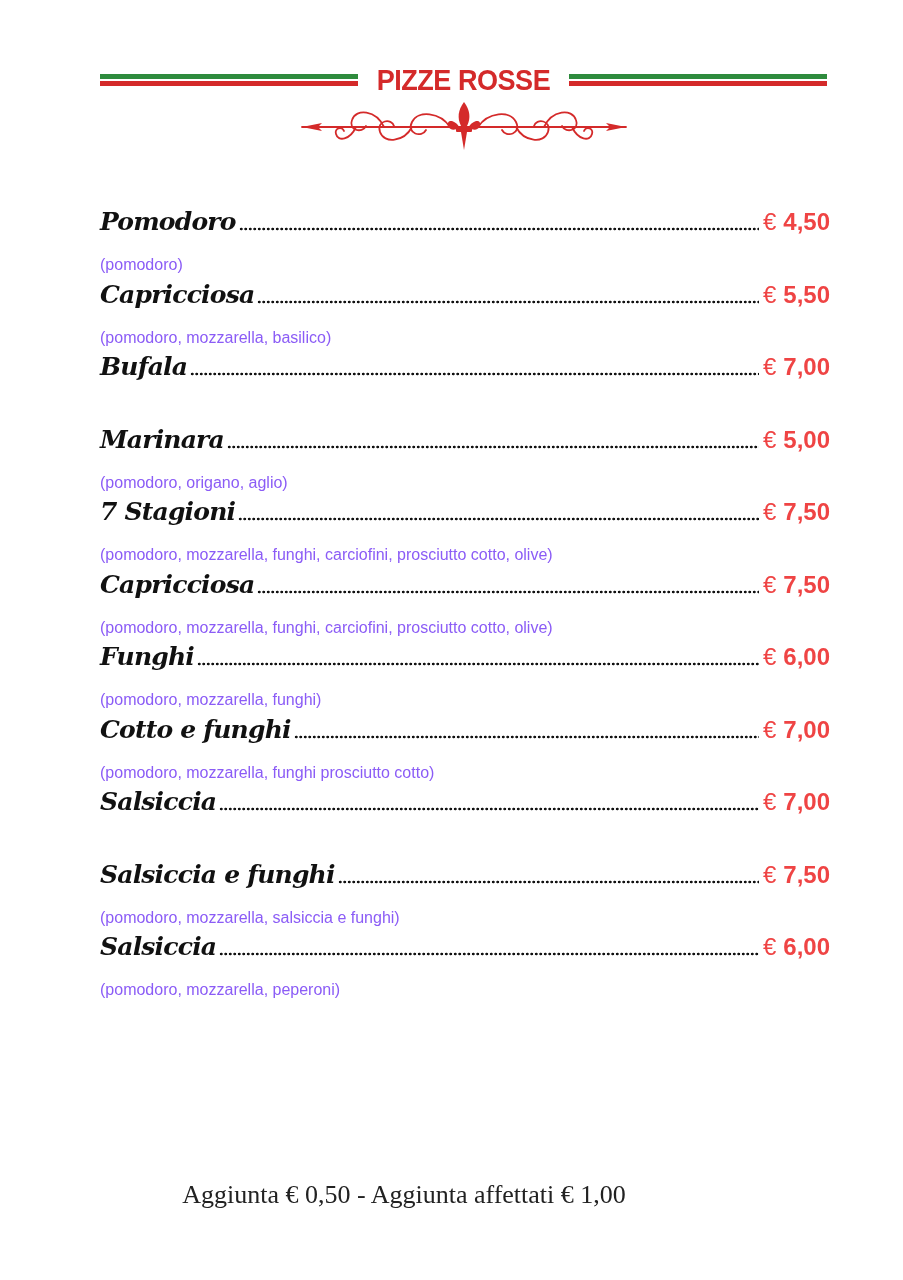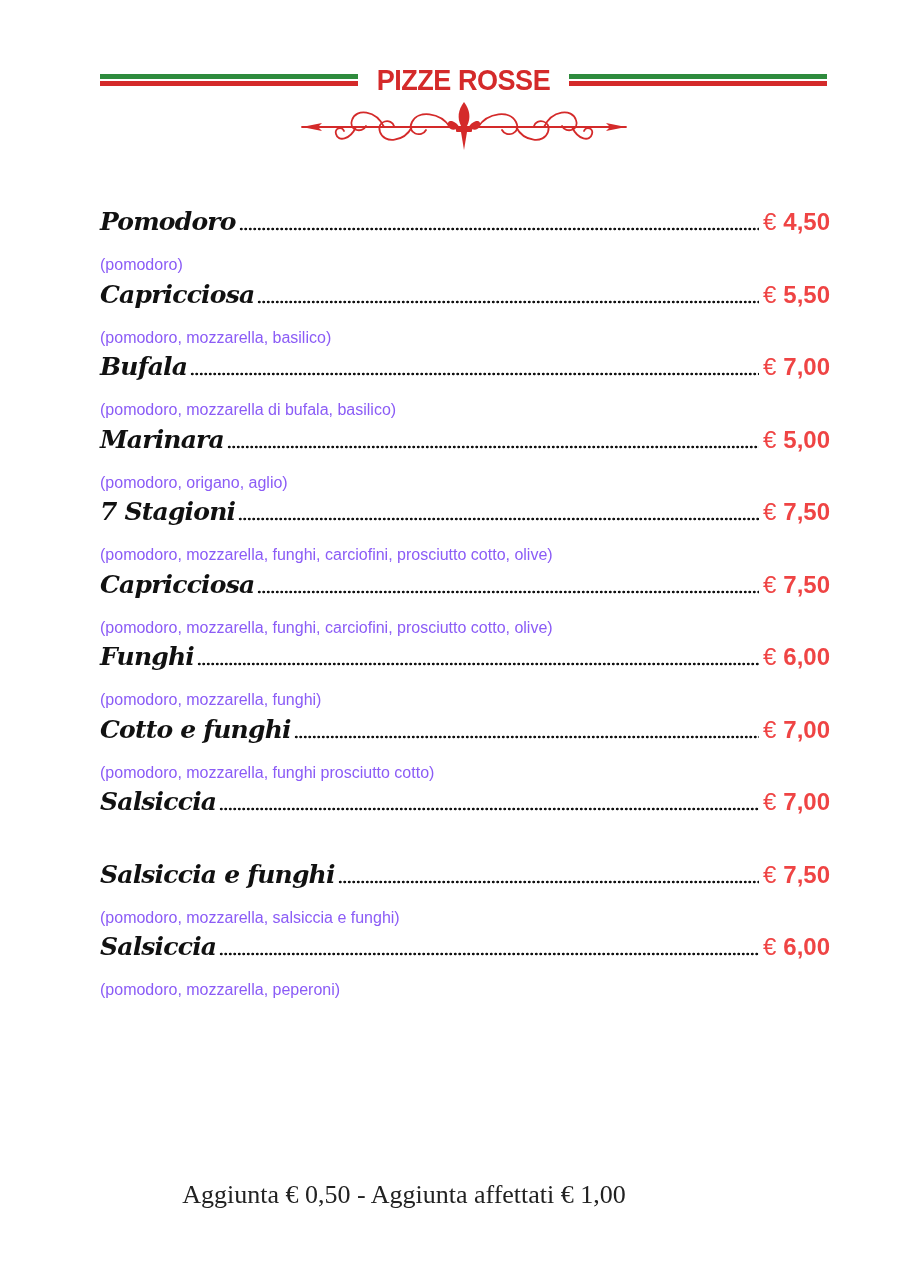--- a/index.html
+++ b/index.html
@@ -189,21 +189,20 @@
       <span class="price"><span class="euro">€</span><span class="amount">5,50</span></span>
     </div>
     <div class="item-desc">(pomodoro, mozzarella, basilico)</div>
   </div>
   <div class="item">
     <div class="item-line">
       <span class="item-name">Bufala</span>
       <span class="dots"></span>
       <span class="price"><span class="euro">€</span><span class="amount">7,00</span></span>
     </div>
-    <div class="item-desc">(pomodoro, mozzarella di bufala, basilico)</div>
   </div>
   <div class="item">
     <div class="item-line">
       <span class="item-name">Marinara</span>
       <span class="dots"></span>
       <span class="price"><span class="euro">€</span><span class="amount">5,00</span></span>
     </div>
     <div class="item-desc">(pomodoro, origano, aglio)</div>
   </div>
   <div class="item">

